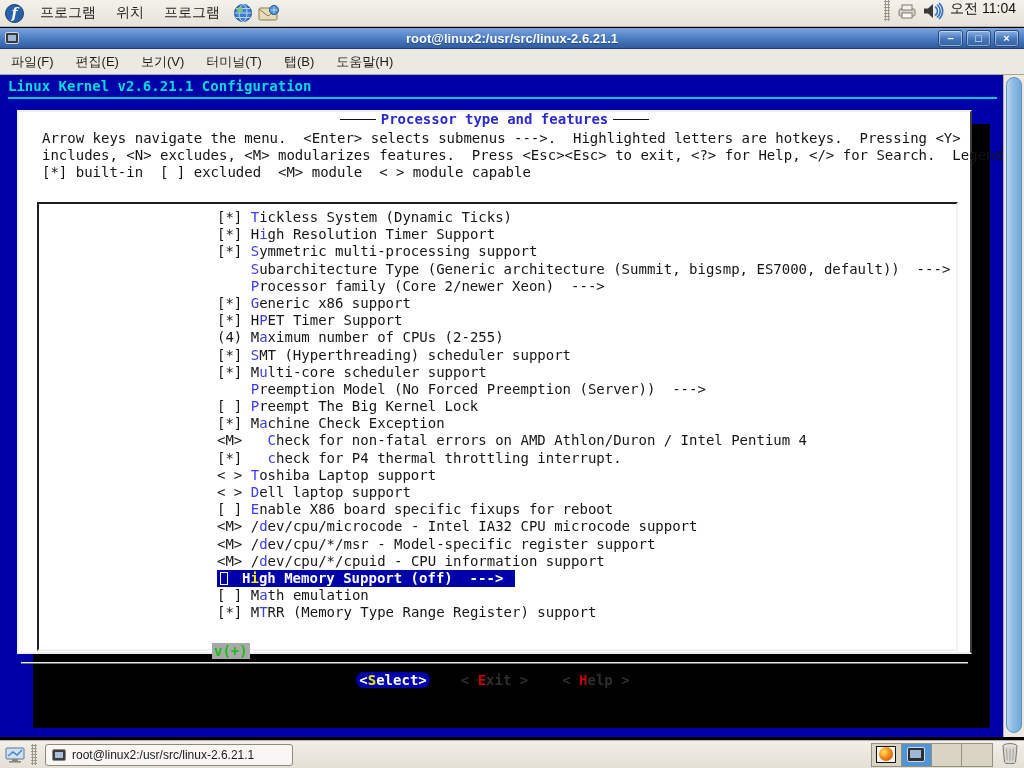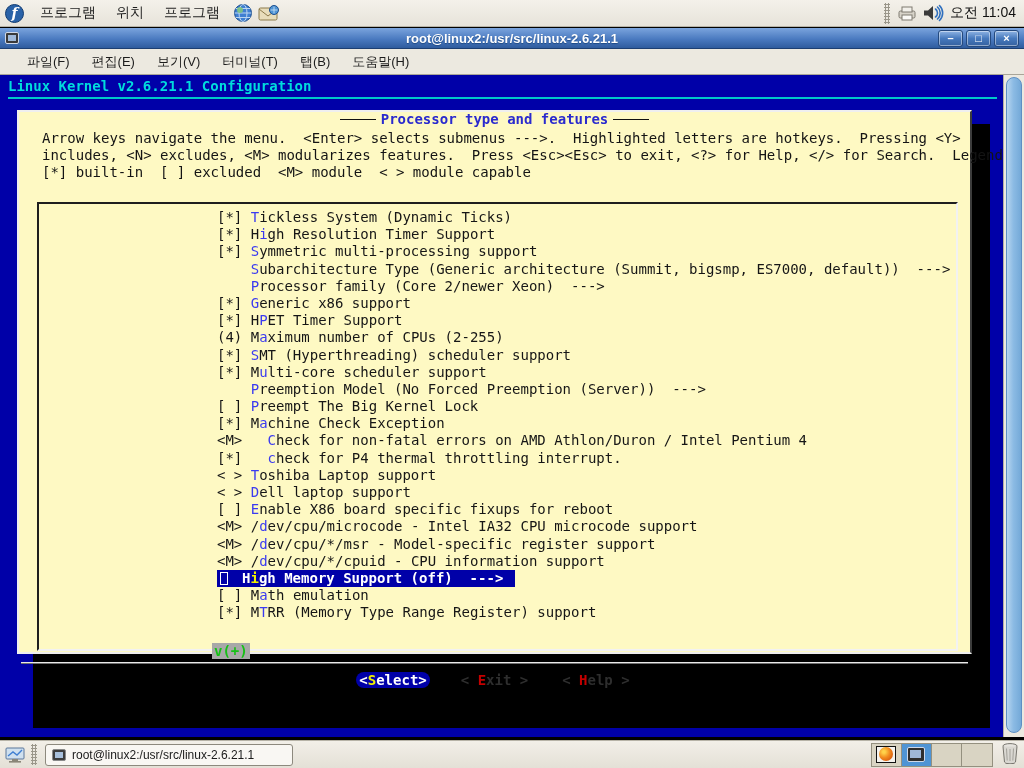--- a/index.html
+++ b/index.html
@@ -11,21 +11,21 @@
   #top-panel { position:absolute; left:0; top:0; width:1024px; height:27px;
     background:linear-gradient(180deg,#f4f1ea,#e7e3da); border-bottom:1px solid #b7b3a7;
     display:flex; align-items:center; }
   .panel-menu { font-size:14px; color:#1d1d1d; padding:0 10px; height:27px;
     display:flex; align-items:center; cursor:default; }
   #fedora-logo { width:19px; height:19px; border-radius:50%; background:#2962a8;
     border:1px solid #123c72; color:#fff; font-weight:bold; font-size:14px;
     display:flex; align-items:center; justify-content:center; margin:0 6px 0 5px;
     font-family:"DejaVu Serif", serif; font-style:italic; }
   .panel-ico { width:22px; height:22px; margin:0 2px; display:flex; align-items:center; justify-content:center; }
-  #panel-right { margin-left:auto; display:flex; align-items:center; height:27px; }
+  #panel-right { margin-left:auto; display:flex; align-items:flex-start; height:27px; }
   .drag-handle { width:6px; height:21px; margin:0 4px;
     background-image:radial-gradient(#9a968a 1px, transparent 1.2px); background-size:3px 3px; }
   #clock { font-size:14px; color:#111; padding:0 8px 0 4px; }
 
   
   #titlebar { position:absolute; left:0; top:28px; width:1024px; height:21px;
     background:linear-gradient(180deg,#7ba4dd 0%,#4a7ac0 55%,#2f5c9e 100%);
     display:flex; align-items:center; border-bottom:1px solid #1d3f72; }
   #titlebar-icon { width:14px; height:12px; background:#3a3a3a; border:1px solid #cfd8e8;
     border-radius:2px; margin:0 5px; position:relative; }
@@ -33,36 +33,36 @@
   #window-title { position:absolute; left:0; right:0; text-align:center; color:#fff;
     font-weight:bold; font-size:13px; text-shadow:0 1px 1px #1e4a84; }
   #win-buttons { margin-left:auto; display:flex; gap:3px; padding-right:5px; position:relative; }
   .win-btn { width:25px; height:17px; border-radius:3px; color:#fff; font-size:11px; font-weight:bold;
     background:linear-gradient(180deg,#8fb4e4,#4679bd 50%,#35619f);
     border:1px solid #24497e; box-shadow:inset 0 0 0 1px rgba(255,255,255,.45);
     display:flex; align-items:center; justify-content:center; line-height:1; cursor:default; }
 
   
   #term-menubar { position:absolute; left:0; top:49px; width:1024px; height:26px;
-    background:#ece9e0; border-bottom:1px solid #a9a599; display:flex; align-items:center;padding-left:16px; }
+    background:#ece9e0; border-bottom:1px solid #a9a599; display:flex; align-items:center; }
   .tmenu { font-size:13px; color:#1c1c1c; padding:0 11px; }
 
   
   #terminal { position:absolute; left:0; top:75px; width:1003px; height:662px;
     background:#0000a8; overflow:hidden; }
   #scrollbar { position:absolute; left:1003px; top:75px; width:21px; height:662px;
     background:#ece9e0; border-left:1px solid #b3afa3; }
   #scroll-thumb { position:absolute; left:2px; top:2px; width:16px; height:656px; border-radius:8px;
     background:linear-gradient(90deg,#b7d5ef,#8cbbe4 45%,#74a9d8); border:1px solid #5d8fc4; }
 
   #kcfg-title { position:absolute; left:8px; top:3px; color:#00dcdc; font-weight:bold; font-size:14px; }
   #kcfg-rule { position:absolute; left:8px; top:22px; width:989px; height:0; border-top:2px solid #00c8c8; }
 
   #dlg-shadow { position:absolute; left:33px; top:49px; width:957px; height:604px; background:#000; }
-  #dialog { position:absolute; left:17px; top:35px; width:955px; height:544px; background:#fef9c3;
+  #dialog { position:absolute; left:17px; top:35px; width:955px; height:544px; background:#ffffff;
     border-top:2px solid #efefef; border-left:2px solid #efefef;
     border-right:2px solid #3c3c3c; border-bottom:2px solid #efefef; }
   #dlg-titlerow { position:absolute; left:0; top:-1px; width:100%; height:16px;
     display:flex; align-items:center; justify-content:center; }
   .title-dash { width:36px; height:0; border-top:1px solid #111; margin:0 5px; }
   #dlg-title { color:#2a2ace; font-weight:bold; font-size:14px; white-space:pre; }
   .help-line { position:absolute; left:23px; color:#141414; font-size:14px; white-space:pre; }
 
   #listbox { position:absolute; left:18px; top:90px; width:921px; height:449px;
     border-top:2px solid #1e1e1e; border-left:2px solid #1e1e1e;

